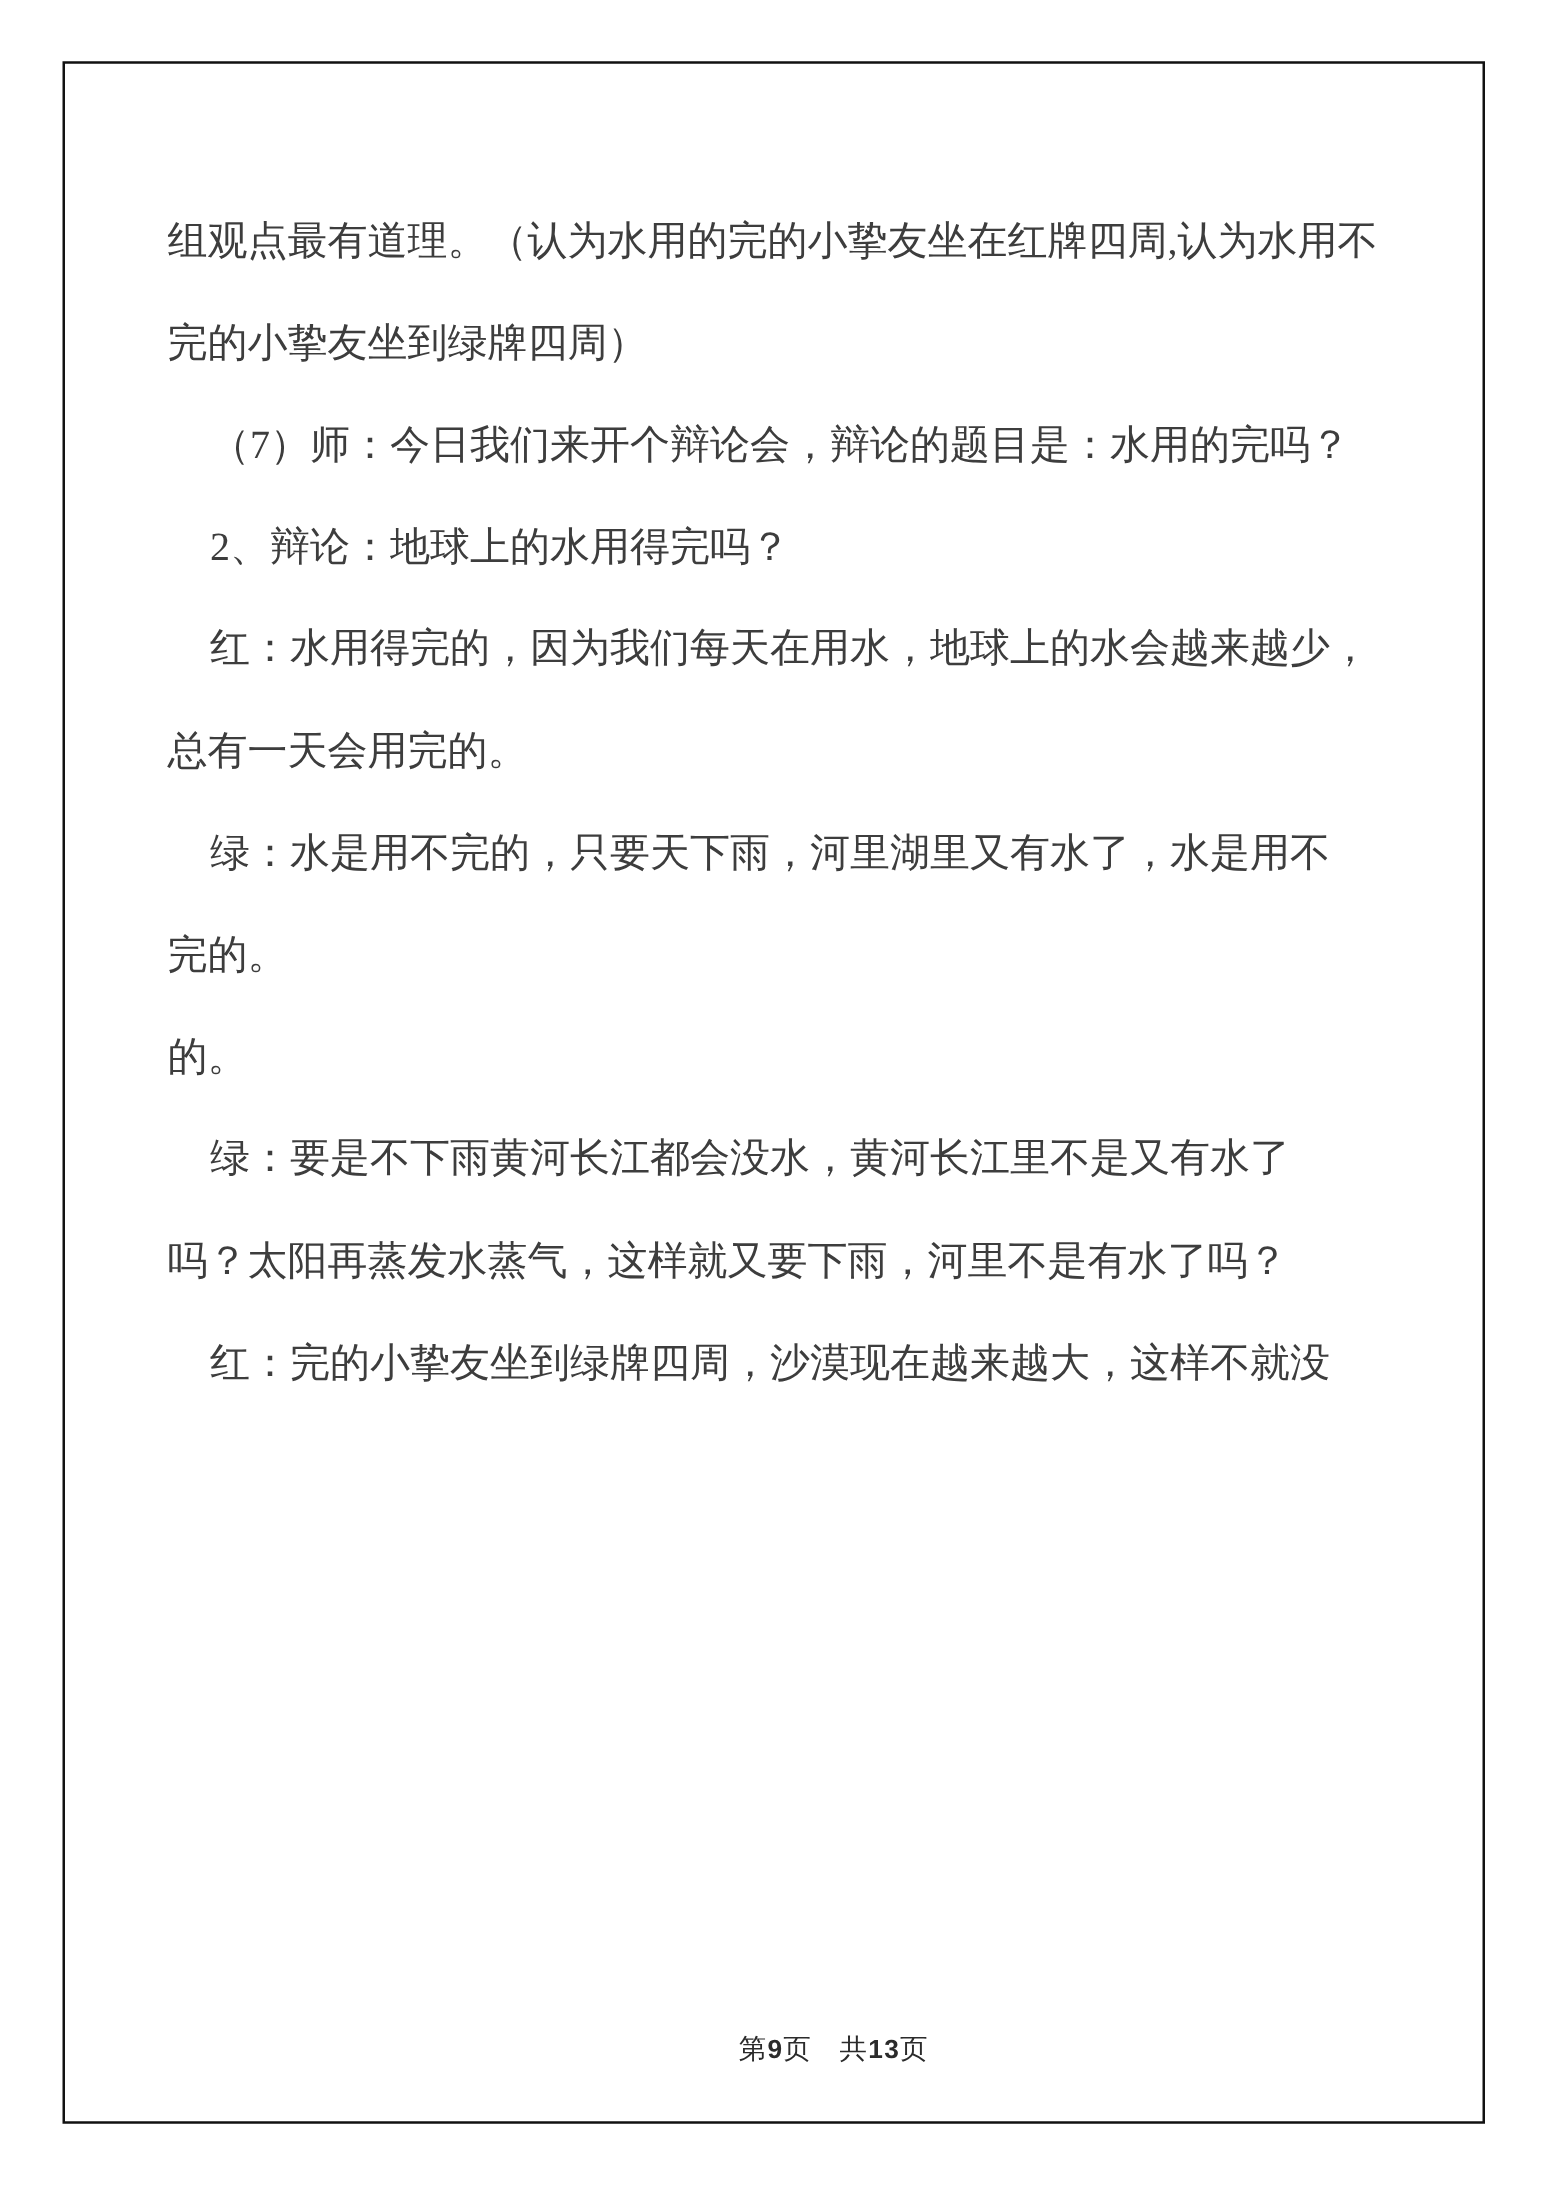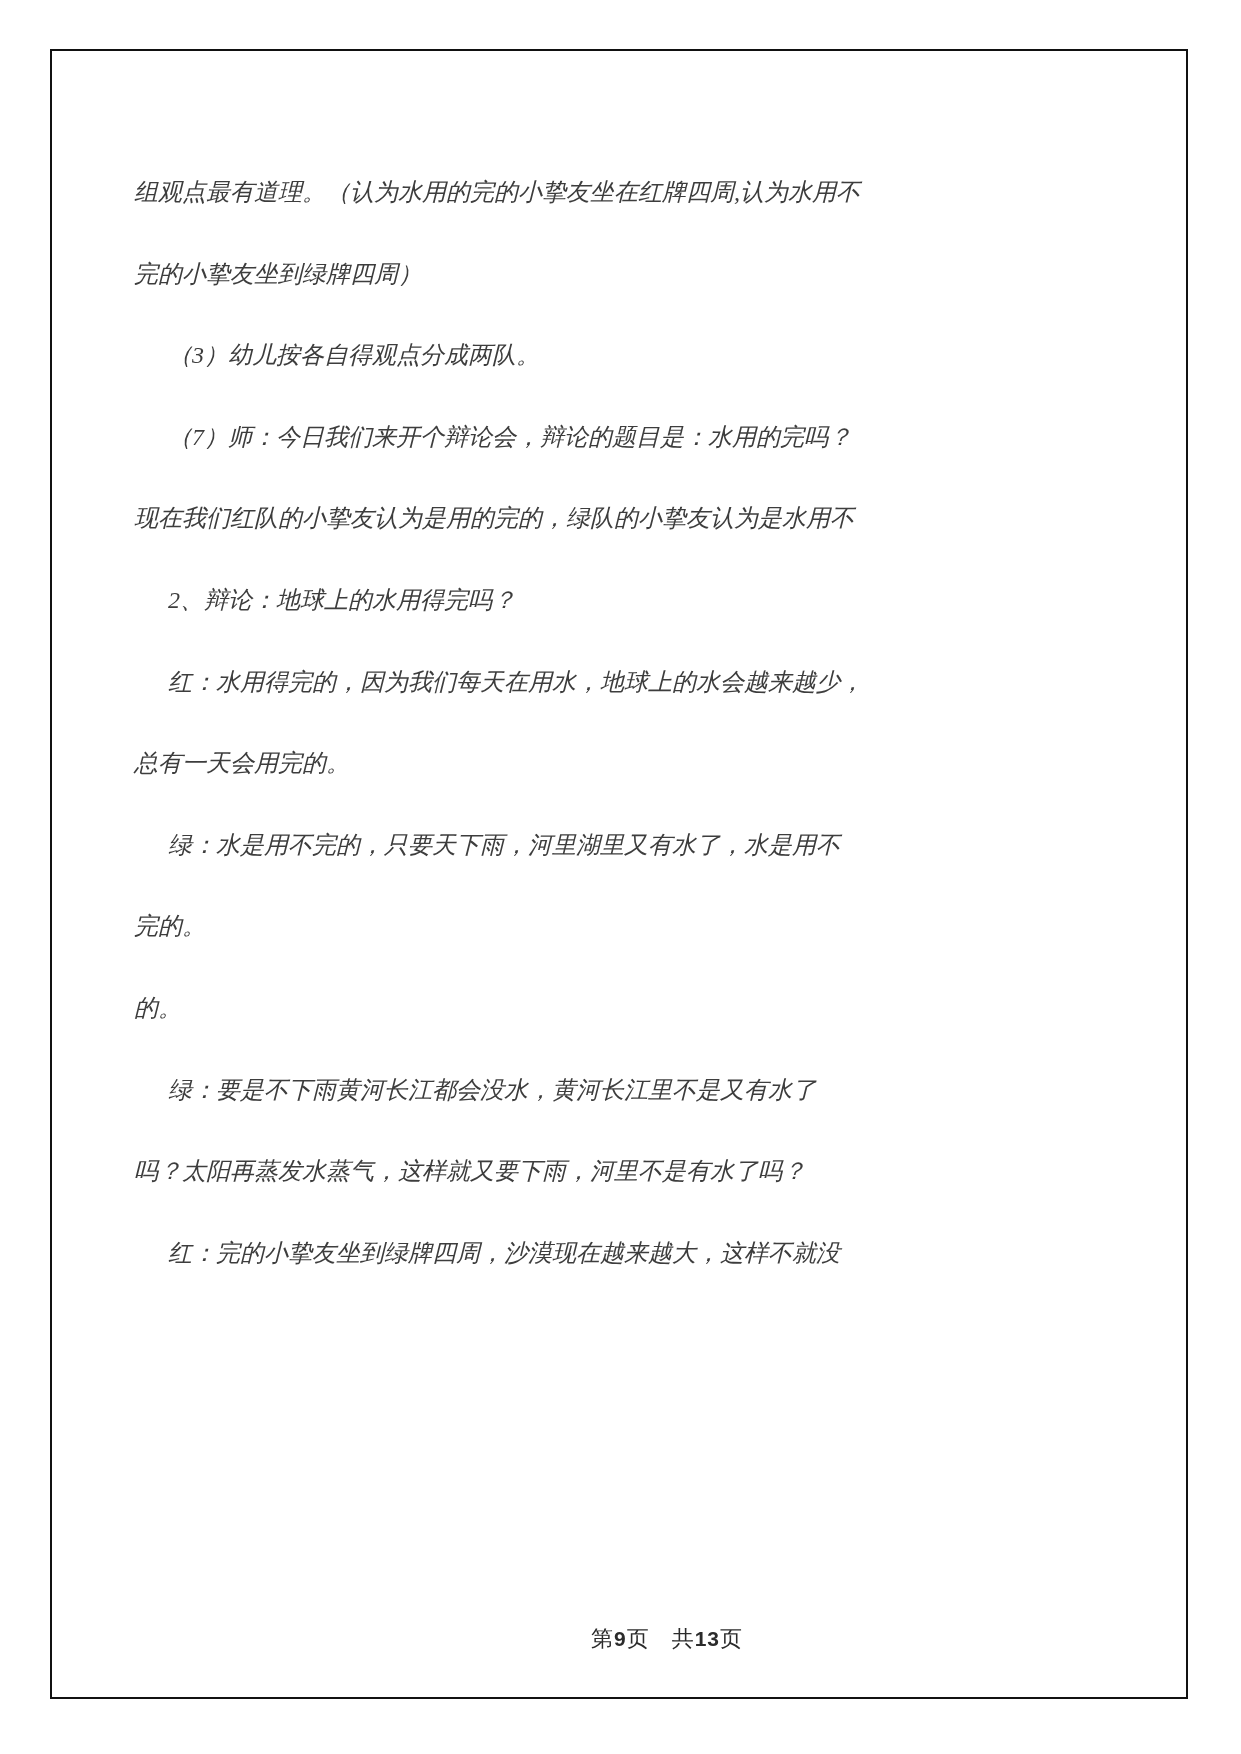--- a/index.html
+++ b/index.html
@@ -29,26 +29,25 @@
     box-sizing: border-box;
   }
   .content {
     position: absolute;
     left: 134px;
     top: 172px;
     width: 960px;
   }
   .line {
     height: 81.6px;
-    font-size: 24px;
+    font-size: 32px;
     line-height: 40px;
     color: #3d3d3d;
     white-space: nowrap;
     letter-spacing: 0px;
-    font-style: italic;
   }
   .line.indent {
     padding-left: 34px;
   }
   .footer {
     position: absolute;
     left: 50px;
     top: 1624px;
     width: 1234px;
     text-align: center;
@@ -69,23 +68,21 @@
 </head>
 <body>
 
 <div class="page">
 
   <div class="page-frame"></div>
 
   <div class="content">
     <div class="line">组观点最有道理。（认为水用的完的小挚友坐在红牌四周,认为水用不</div>
     <div class="line">完的小挚友坐到绿牌四周）</div>
-    <div class="line indent">（3）幼儿按各自得观点分成两队。</div>
     <div class="line indent">（7）师：今日我们来开个辩论会，辩论的题目是：水用的完吗？</div>
-    <div class="line">现在我们红队的小挚友认为是用的完的，绿队的小挚友认为是水用不</div>
     <div class="line indent">2、辩论：地球上的水用得完吗？</div>
     <div class="line indent">红：水用得完的，因为我们每天在用水，地球上的水会越来越少，</div>
     <div class="line">总有一天会用完的。</div>
     <div class="line indent">绿：水是用不完的，只要天下雨，河里湖里又有水了，水是用不</div>
     <div class="line">完的。</div>
     <div class="line">的。</div>
     <div class="line indent">绿：要是不下雨黄河长江都会没水，黄河长江里不是又有水了</div>
     <div class="line">吗？太阳再蒸发水蒸气，这样就又要下雨，河里不是有水了吗？</div>
     <div class="line indent">红：完的小挚友坐到绿牌四周，沙漠现在越来越大，这样不就没</div>
   </div>

